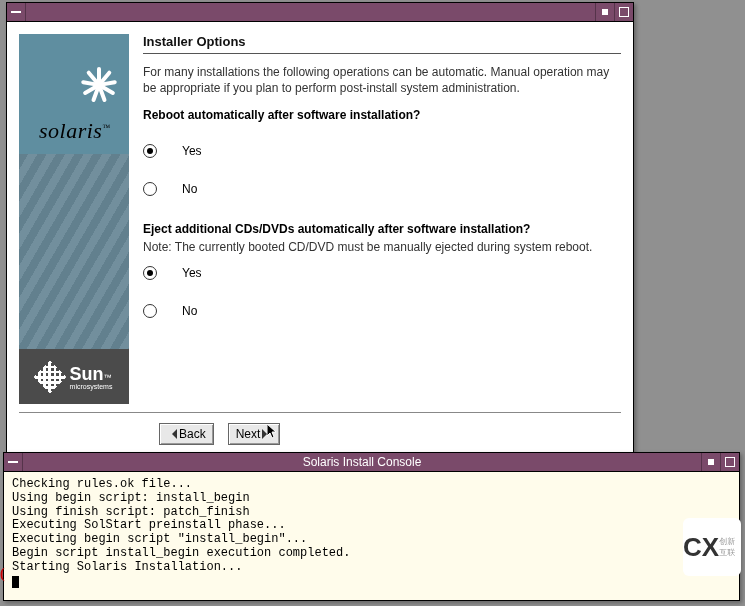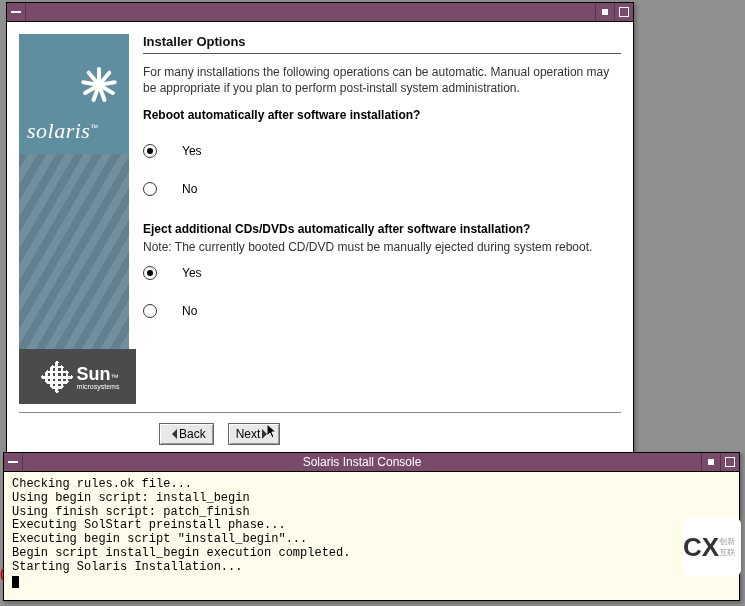--- a/index.html
+++ b/index.html
@@ -84,35 +84,35 @@
   }
   .sun-center {
     position:absolute;left:50%;top:50%;width:10px;height:10px;
     background:#fff;border-radius:50%;transform:translate(-50%,-50%);
   }
   .ray {
     position:absolute;left:50%;top:50%;width:4px;height:18px;background:#fff;
     transform-origin:center bottom;border-radius:2px;
   }
   .solaris-text {
-    position:absolute;bottom:10px;left:8px;right:8px;
-    color:#ffffff;font-family:Georgia,serif;font-style:italic;
+    position:absolute;bottom:10px;left:20px;right:8px;
+    color:#000000;font-family:Georgia,serif;font-style:italic;
     font-size:22px;font-weight:normal;letter-spacing:0.5px;
   }
   .solaris-text::after{content:"™";font-size:8px;vertical-align:super;font-style:normal;}
   .pattern {
     width:110px;height:195px;
     background:
       repeating-linear-gradient(120deg, #5a7a88 0 8px, #6b8a98 8px 16px),
       #5a7a88;
     opacity:0.95;
   }
   .sun-logo {
     background:#4b4b4b;width:110px;height:55px;
-    display:flex;align-items:center;justify-content:center;gap:6px;padding-left:7px;
+    display:flex;align-items:center;justify-content:center;gap:6px;
   }
   .sun-diamond{width:28px;height:28px;background:
     repeating-linear-gradient(45deg,#eee 0 3px,transparent 3px 6px),
     repeating-linear-gradient(-45deg,#eee 0 3px,transparent 3px 6px);
     transform:rotate(0deg);
     -webkit-mask: linear-gradient(#000,#000);
     border-radius:2px;
     transform:rotate(45deg) scale(0.85);
     filter:brightness(1.2);
   }

